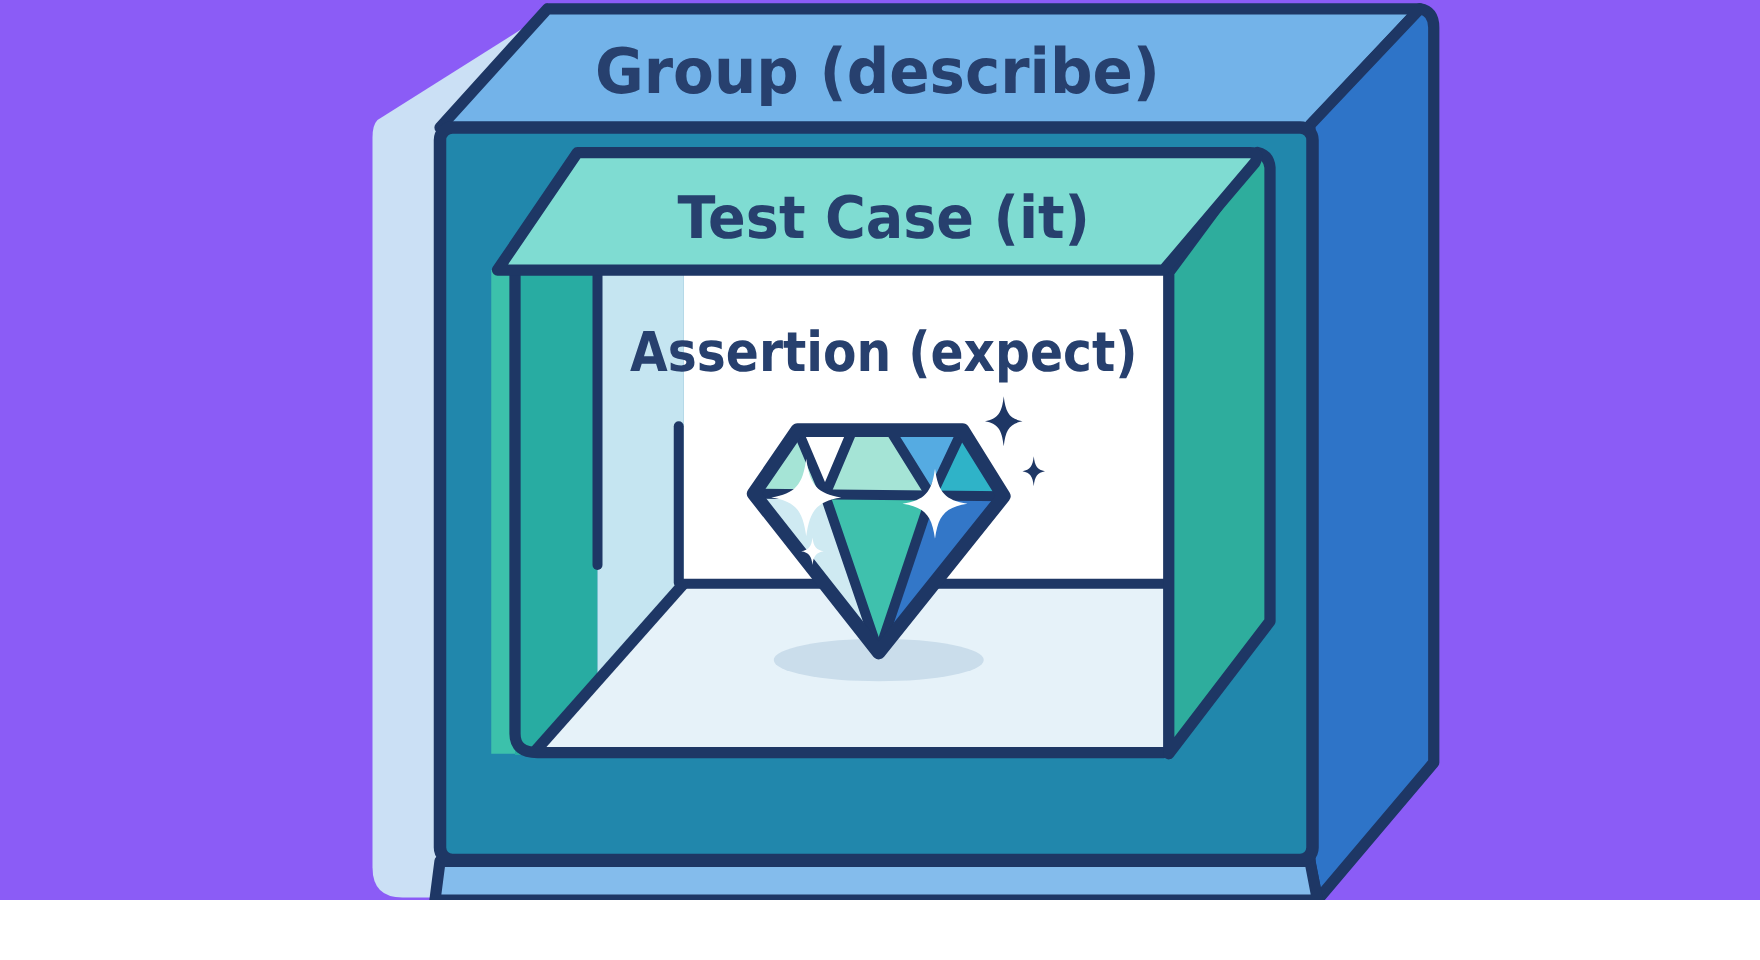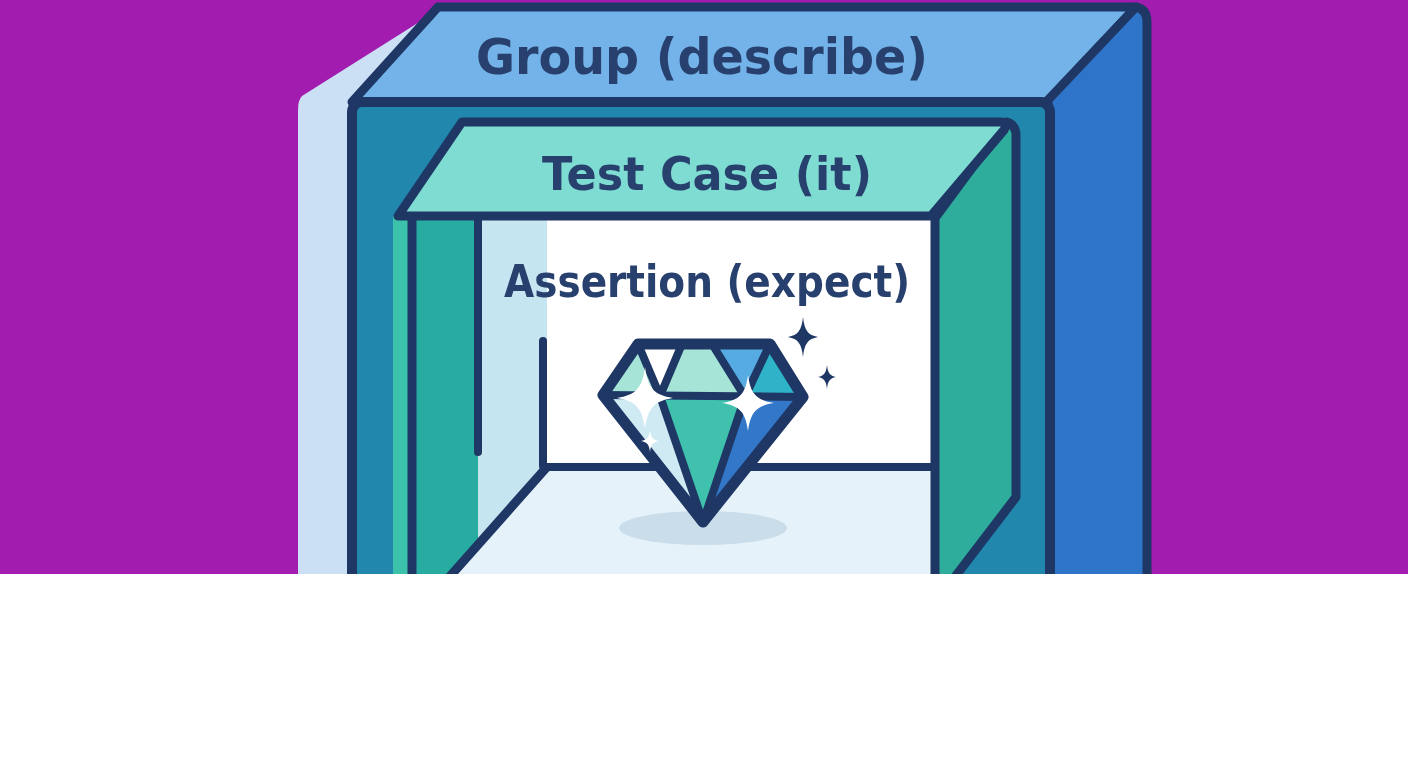--- a/index.html
+++ b/index.html
@@ -3,22 +3,22 @@
 <meta charset="utf-8">
 <style>
   html, body {
     margin: 0;
     padding: 0;
     background: #ffffff;
   }
   .stage {
     position: relative;
     width: 1408px;
-    height: 574px;
-    background: #a21caf;
+    height: 720px;
+    background: #8b5cf6;
     overflow: hidden;
     font-family: "DejaVu Sans", "Liberation Sans", sans-serif;
   }
   .stage svg {
     position: absolute;
     inset: 0;
     display: block;
   }
   text.box-label {
     font-family: "DejaVu Sans", "Liberation Sans", sans-serif;

